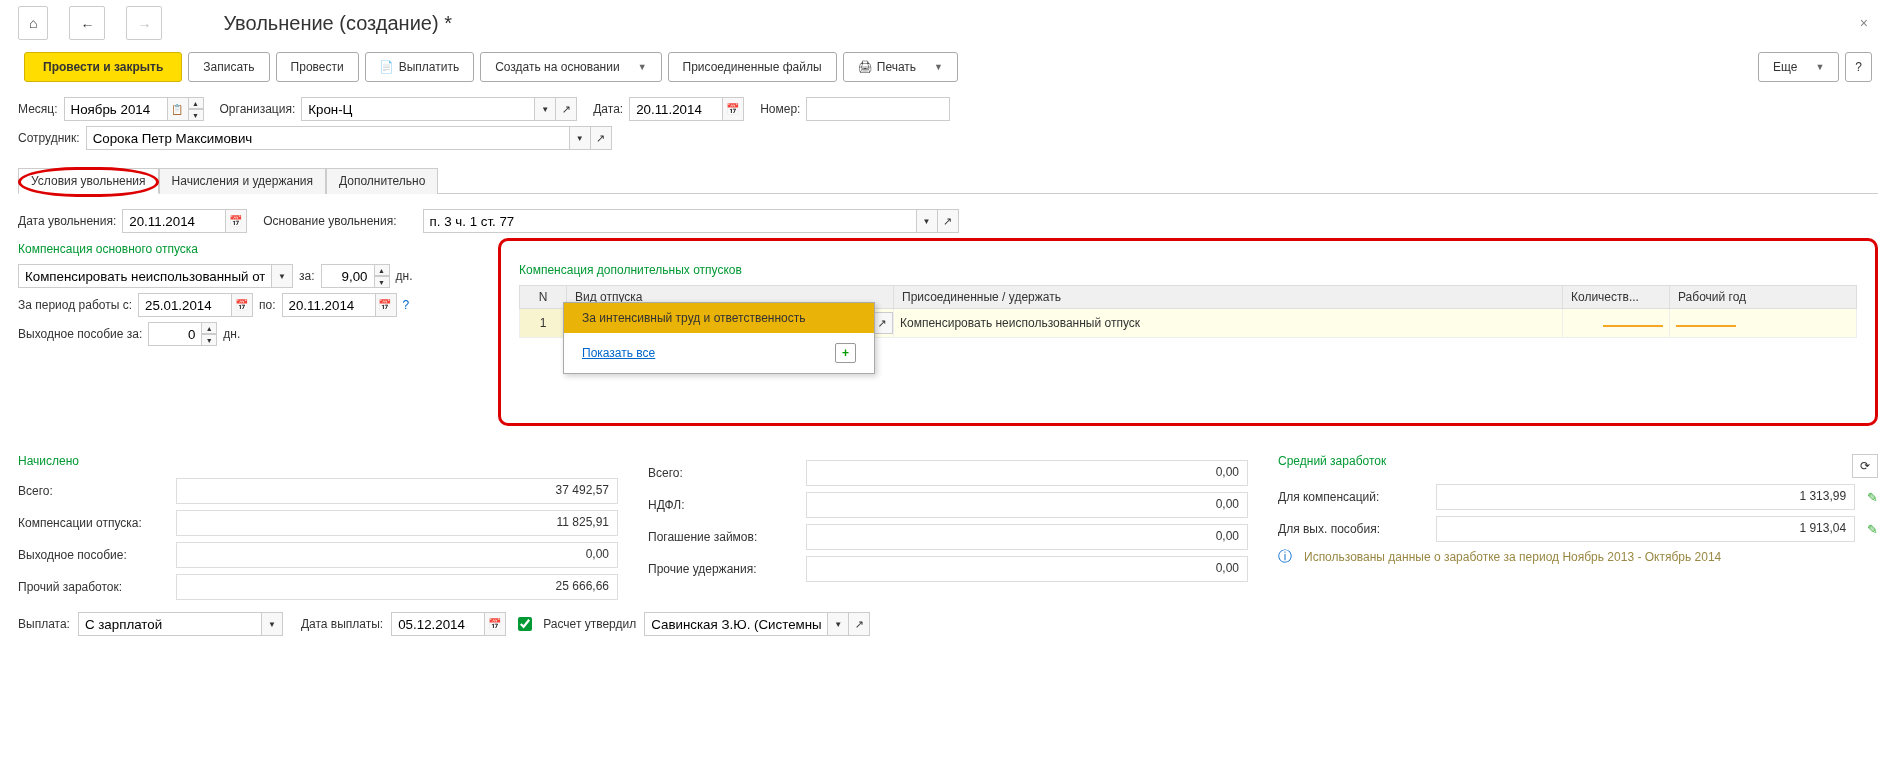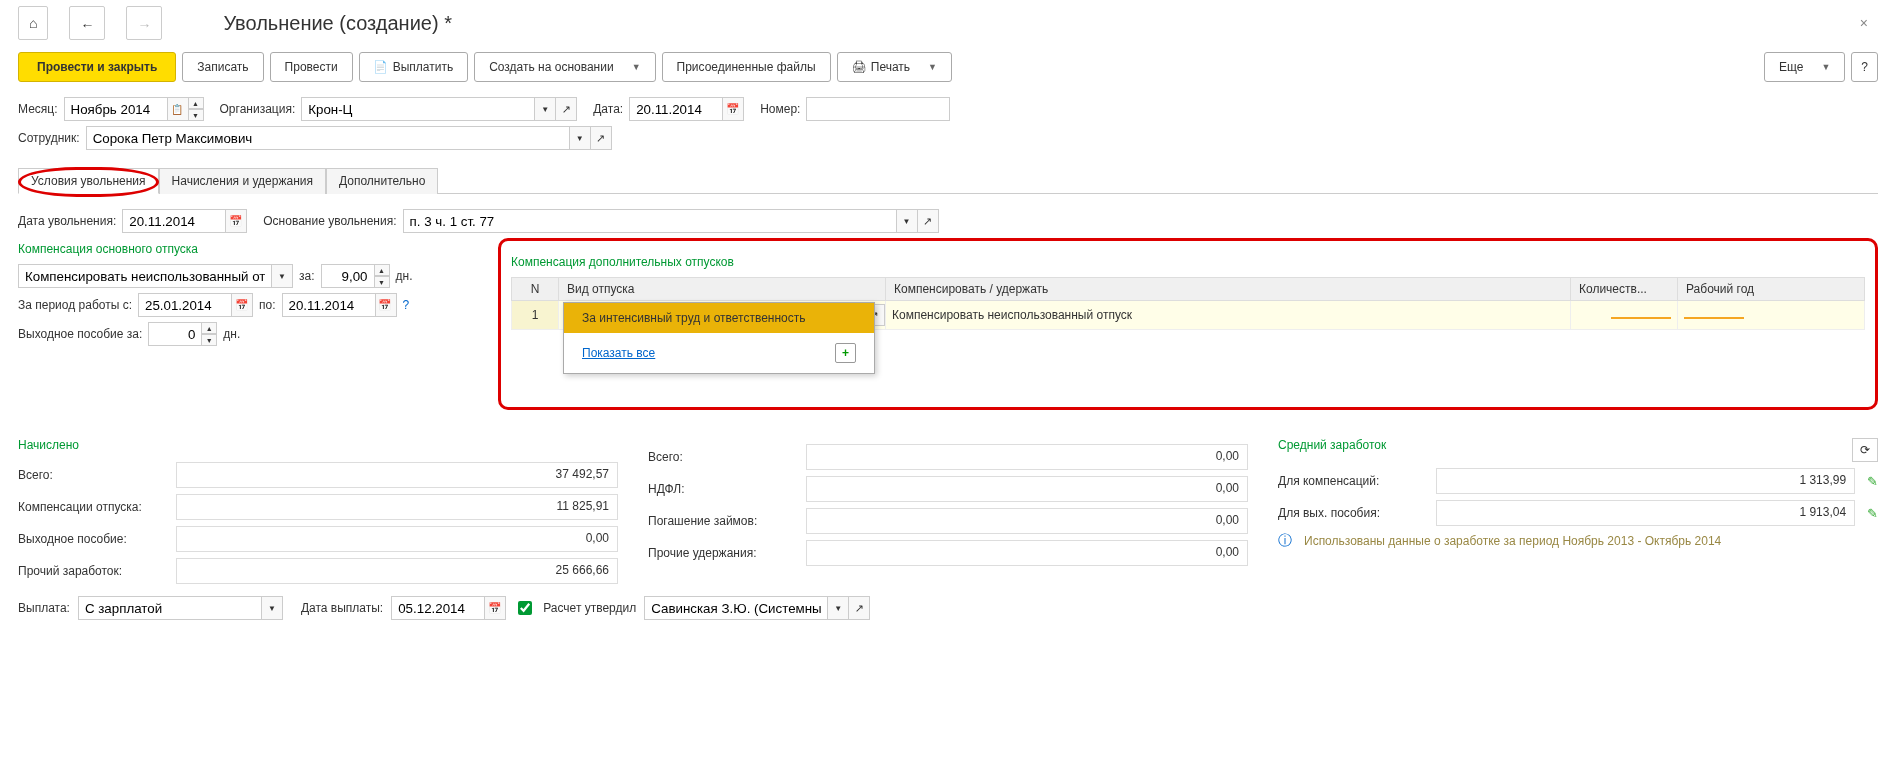--- a/index.html
+++ b/index.html
@@ -13,21 +13,21 @@
 .top-nav { padding: 6px 18px; display:flex; align-items:center; gap:21px; }
 .nav-btn {
   border:1px solid #ccc; background:#fff; padding:4px 10px; border-radius:2px;
   display:inline-flex; align-items:center; justify-content:center; cursor:pointer; height:24px;
 }
 .nav-btn.home::before{content:"⌂"; font-size:14px;}
 .nav-btn.back::before{content:"←"; font-size:14px;}
 .nav-btn.fwd::before{content:"→"; font-size:14px; color:#bbb;}
 .page-title { font-size: 20px; color:#333; margin-left:40px; }
 .close-x { margin-left:auto; color:#888; cursor:pointer; font-size:14px; margin-right:10px;}
-.toolbar { padding: 6px 18px; display:flex; gap:6px; align-items:center; }
+.toolbar { padding: 6px 24px; display:flex; gap:6px; align-items:center; }
 .btn { border:1px solid #aaa; background:#fff; padding:5px 14px; border-radius:3px; cursor:pointer; font-size:12px; display:inline-flex; align-items:center; gap:4px; height:18px;}
 .btn.primary { background:#ffdd00; border-color:#d4b300; font-weight:bold; padding:5px 18px;}
 .btn.dropdown::after{content:"▼"; font-size:9px; margin-left:14px; color:#666;}
 .toolbar .right { margin-left:auto; display:flex; gap:6px;}
 .print-btn::before{content:"🖨"; font-size:12px;}
 .pay-btn::before{content:"📄"; font-size:12px;}
 .help-btn{ padding:5px 9px; }
 
 .form-area{ padding: 4px 18px; }
 .field-row{ display:flex; align-items:center; gap:6px; margin:5px 0; flex-wrap:wrap;}
@@ -49,21 +49,21 @@
 .tab.active { background:#fff; border-bottom:1px solid #fff;}
 .tab-highlight{ position:absolute; left:18px; top:0; width:135px; height:24px; border:3px solid #d00; border-radius:50%/60%; pointer-events:none;}
 .tab-panel { border-top:1px solid #ccc; margin:0 18px; padding:10px 0; }
 
 .section-title{ color:#009933; margin:4px 0 8px 0; }
 
 .two-col{ display:flex; gap:20px; }
 .left-col{ width:460px; }
 .right-col{ flex:1; position:relative;}
 
-.red-box{ border:3px solid #d00; border-radius:10px; padding:10px;}
+.red-box{ border:3px solid #d00; border-radius:10px; padding:18px;}
 
 table.grid{ width:100%; border-collapse:collapse;}
 table.grid th{ background:#f0f0f0; border:1px solid #ddd; padding:4px 8px; text-align:left; font-weight:normal; color:#333; font-size:12px;}
 table.grid td{ border:1px solid #eee; padding:3px 6px; background:#fffee8; height:22px;}
 table.grid td.num{ background:#f8f4d0; text-align:center; width:30px;}
 .orange-line{border-bottom:2px solid #f5a623; width:60px; display:inline-block;}
 
 .dd-popup{
   position:absolute; left:65px; top:64px; width:310px;
   border:1px solid #aaa; background:#fff; box-shadow:2px 2px 6px rgba(0,0,0,.2); z-index:10;
@@ -167,21 +167,21 @@
 
 <div class="tab-panel">
   <div class="field-row">
     <label>Дата увольнения:</label>
     <div class="combo-wrap">
       <input class="input-text date-input" style="width: 90px;" value="20.11.2014">
       <div class="combo-btn cal"></div>
     </div>
     <label style="margin-left:10px">Основание увольнения:</label>
     <div class="combo-wrap">
-      <input class="input-text" style="width: 480px;" value="п. 3 ч. 1 ст. 77">
+      <input class="input-text" style="width: 480px; margin-left: 20px;" value="п. 3 ч. 1 ст. 77">
       <div class="combo-btn dd"></div>
       <div class="combo-btn open"></div>
     </div>
   </div>
 
   <div class="two-col">
     <div class="left-col">
       <div class="section-title">Компенсация основного отпуска</div>
       <div class="field-row">
         <div class="combo-wrap">
@@ -225,21 +225,21 @@
     </div>
 
     <div class="right-col">
       <div class="red-box">
         <div class="section-title">Компенсация дополнительных отпусков</div>
         <table class="grid">
           <thead>
             <tr>
               <th style="width:30px;text-align:center">N</th>
               <th style="width:310px">Вид отпуска</th>
-              <th>Компенсировать / удержать</th>
+              <th>Присоединенные / удержать</th>
               <th style="width:90px">Количеств...</th>
               <th style="width:170px">Рабочий год</th>
             </tr>
           </thead>
           <tbody>
             <tr>
               <td class="num">1</td>
               <td style="padding:0;">
                 <div class="combo-wrap" style="width:100%;">
                   <input class="input-text" style="flex: 1 1 0%; border: none; background: transparent;" value="">

